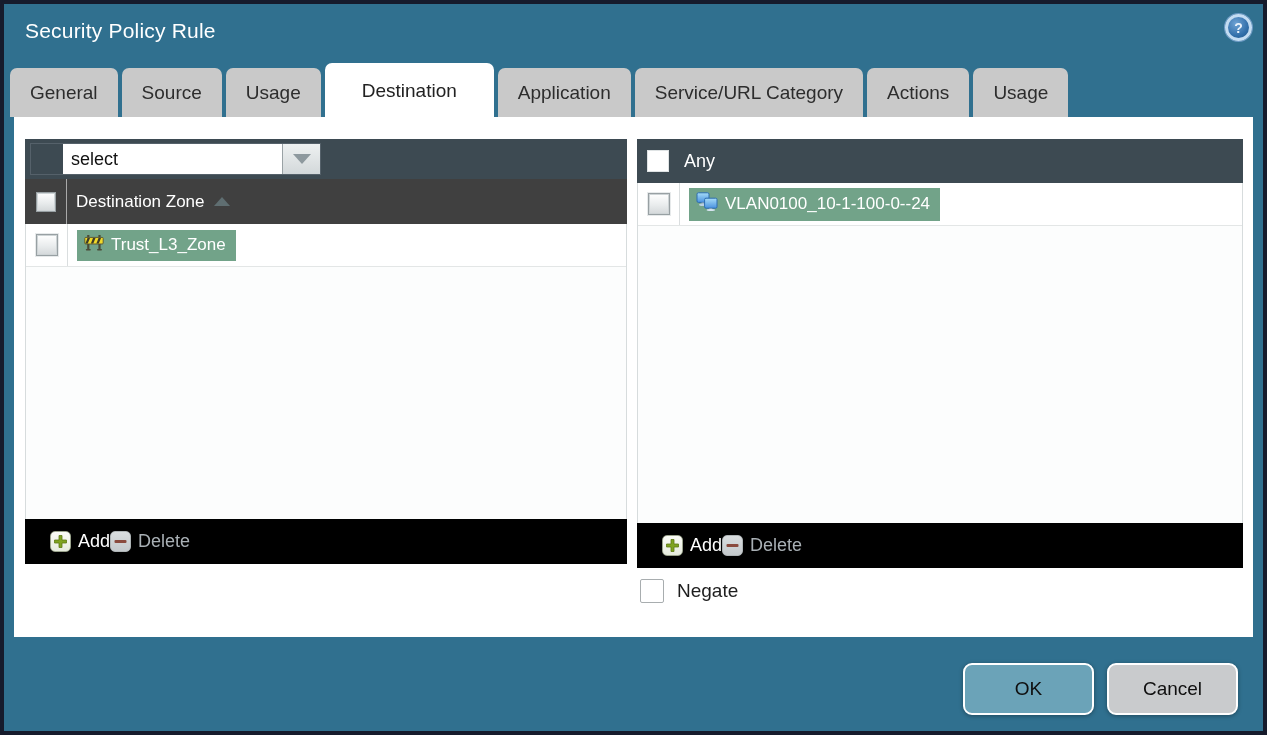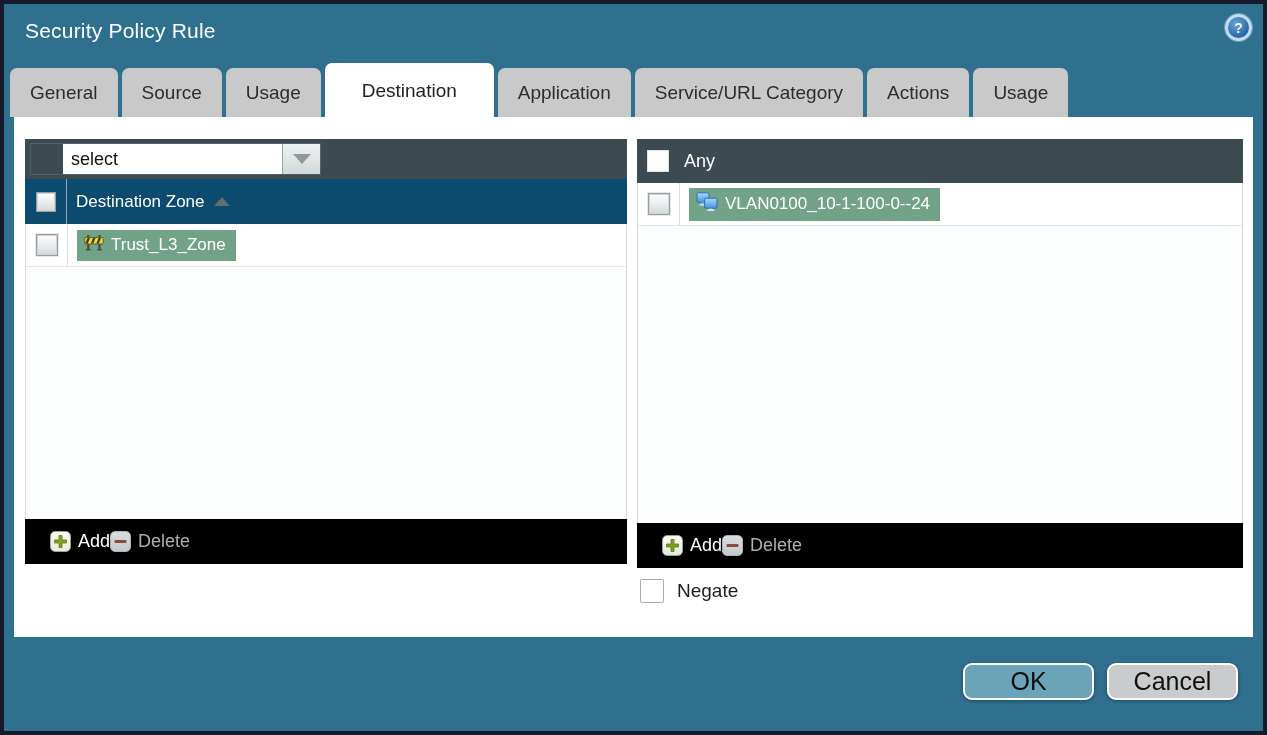--- a/index.html
+++ b/index.html
@@ -36,21 +36,21 @@
   .combo input{width:219px;height:30px;border:none;outline:none;padding:0 8px;font-size:18px;color:#111;background:#fff;}
   .combo-btn{width:38px;height:30px;background:linear-gradient(180deg,#eef1f1 0%,#d3d8da 100%);
              border-left:1px solid #9aa2a5;display:flex;align-items:center;justify-content:center;cursor:pointer;}
   .arrow-down{width:0;height:0;border-left:9px solid transparent;border-right:9px solid transparent;border-top:10px solid #8e999e;}
 
   
   .any-cb{width:22px;height:22px;background:#fff;border:1px solid #dfe3e4;margin-left:5px;cursor:pointer;}
   .any-label{color:#fff;font-size:18px;margin-left:15px;}
 
   
-  .colheader{height:45px;background:#0c4a6e;display:flex;align-items:center;color:#fff;}
+  .colheader{height:45px;background:#404040;display:flex;align-items:center;color:#fff;}
   .cb-cell{width:42px;min-width:42px;display:flex;align-items:center;justify-content:center;align-self:stretch;}
   .colheader .cb-cell{border-right:1px solid rgba(255,255,255,.55);}
   .cb3d{width:20px;height:20px;border:1px solid #98a0a3;background:linear-gradient(180deg,#ffffff 0%,#e9eced 55%,#d4d8da 100%);
         box-shadow:inset 0 0 0 1px #cfd5d7;cursor:pointer;}
   .colheader-label{font-size:17px;margin-left:9px;cursor:pointer;}
   .sort-asc{width:0;height:0;border-left:8px solid transparent;border-right:8px solid transparent;border-bottom:9px solid #5f6e71;margin-left:9px;}
 
   
   .list{flex:1;background:#fcfdfd;border-left:1px solid #d7dcdd;border-right:1px solid #d7dcdd;overflow:hidden;}
   .row{height:43px;display:flex;align-items:center;border-bottom:1px solid #e3e6e6;background:#fff;cursor:pointer;}
@@ -67,22 +67,22 @@
   .icon-minus{background:linear-gradient(180deg,#d9dddf 0%,#c4c9cc 100%);border:1px solid #aeb4b6;}
   .ftr-add-label{color:#fff;font-size:18px;}
   .ftr-del-label{color:#a9b0b5;font-size:18px;}
 
   
   .negate{position:absolute;left:626px;top:462px;display:flex;align-items:center;cursor:pointer;}
   .negate-cb{width:24px;height:24px;background:#fff;border:1px solid #a8adaf;border-radius:2px;cursor:pointer;}
   .negate-label{font-size:19px;color:#1d1d1d;margin-left:13px;}
 
   
-  .btn{position:absolute;top:659px;height:37px;border-radius:9px;border:2px solid #ffffff;
-       font-size:25px;color:#0f0f0f;display:flex;align-items:center;justify-content:center;
+  .btn{position:absolute;top:659px;height:52px;border-radius:9px;border:2px solid #ffffff;
+       font-size:19px;color:#0f0f0f;display:flex;align-items:center;justify-content:center;
        cursor:pointer;box-shadow:0 1px 4px rgba(0,0,0,.35);}
   .btn-ok{left:959px;width:131px;background:#6ba3b8;}
   .btn-cancel{left:1103px;width:131px;background:#c9cbcd;}
 </style>
 </head>
 <body>
 
 <div class="window">
   <div class="frame">
 

